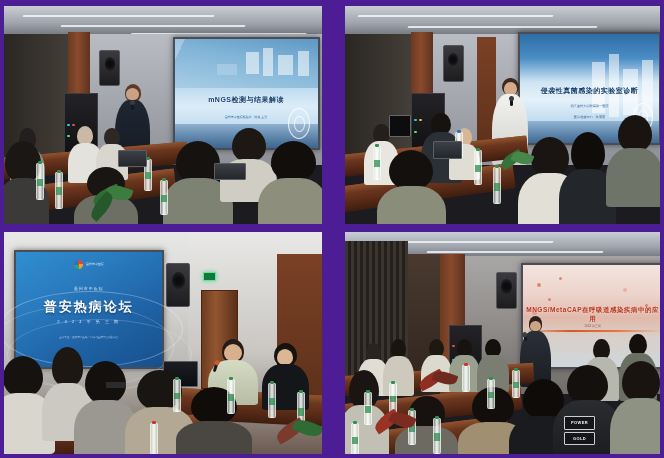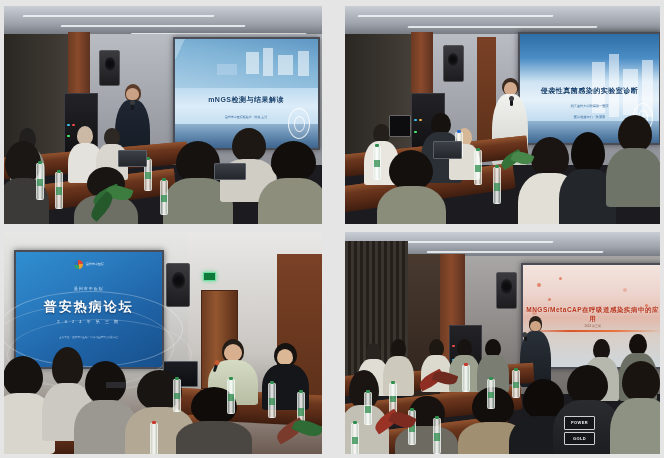--- a/index.html
+++ b/index.html
@@ -1,18 +1,18 @@
 <!DOCTYPE html>
 <html><head>
 <meta charset="utf-8">
 <style>
   html,body{margin:0;padding:0;background:#ffffff;}
   body{width:664px;height:458px;overflow:hidden;
        font-family:"Liberation Sans","DejaVu Sans",sans-serif;}
-  #collage{position:relative;width:664px;height:458px;background:#e5e5e5;}
+  #collage{position:relative;width:664px;height:458px;background:#4c1d95;}
 
   .photo{position:absolute;overflow:hidden;background:#1b1b20;}
   .photo.tl{left:4px;  top:6px;  width:318px;height:218px;}
   .photo.tr{left:345px;top:6px;  width:315px;height:218px;}
   .photo.bl{left:4px;  top:232px;width:318px;height:222px;}
   .photo.br{left:345px;top:232px;width:315px;height:222px;}
 
   .scene{position:absolute;inset:0;}
 
   

